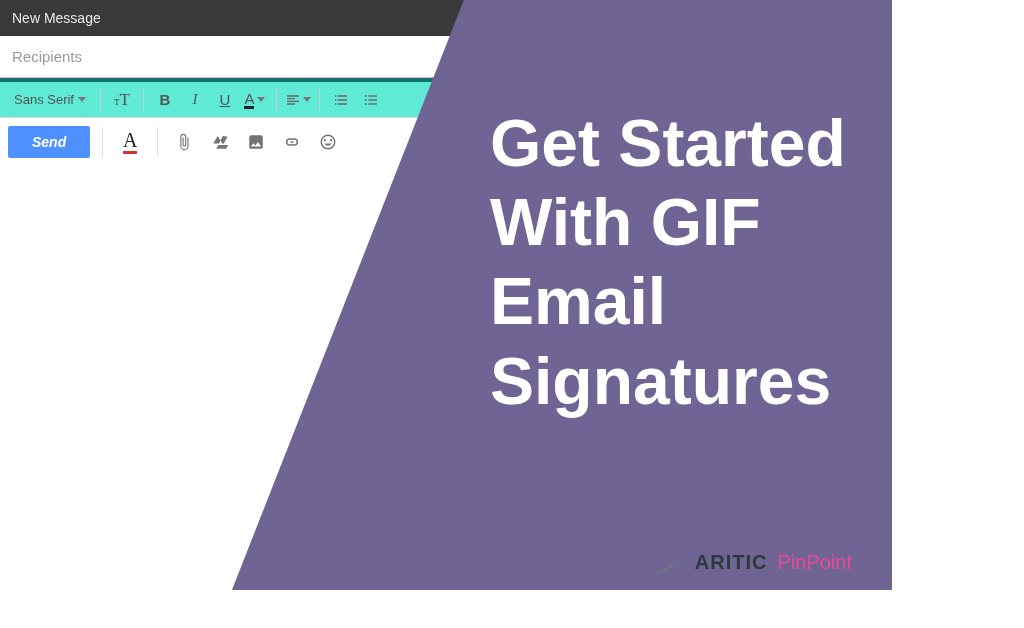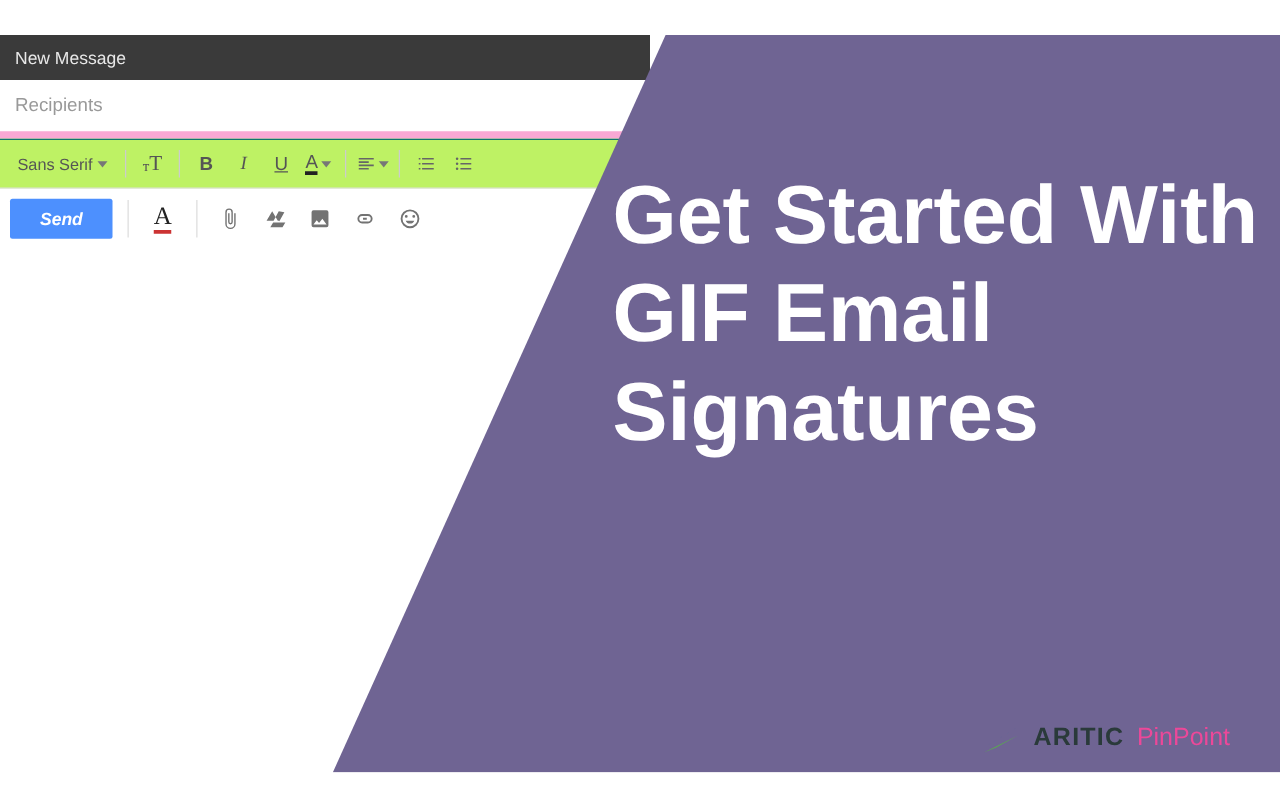--- a/index.html
+++ b/index.html
@@ -1,55 +1,55 @@
 <!DOCTYPE html>
 <html><head>
 <meta charset="utf-8">
 <style>
   * { margin: 0; padding: 0; box-sizing: border-box; }
   body { font-family: Arial, sans-serif; width: 1024px; height: 628px; position: relative; overflow: hidden; background: #fff; }
   
-  .canvas { position: relative; width: 1024px; height: 590px; margin-top: 28px; }
+  .canvas { position: relative; width: 1024px; height: 590px; }
   
   .compose-window { position: absolute; top: 0; left: 0; width: 520px; height: 590px; background: #fff; }
   
   .compose-header { background: #3a3a3a; color: #e8e8e8; padding: 10px 12px; font-size: 14px; font-weight: 400; }
   
-  .compose-field { border-bottom: 6px solid #f9a8d4; padding: 12px 12px; color: #999; font-size: 15px; background: #fff; }
+  .compose-field { border-bottom: 1px solid #f9a8d4; padding: 12px 12px; color: #999; font-size: 15px; background: #fff; }
   
   .compose-body { height: 310px; background: #fff; position: relative; }
   
   .signature-area { position: absolute; bottom: 10px; left: 80px; display: flex; align-items: flex-end; gap: 20px; }
   
   .rocket-wrap { position: relative; width: 120px; height: 150px; }
   .rocket { position: absolute; left: 30px; top: 10px; }
   .star { position: absolute; width: 8px; height: 8px; background: #d4a82a; clip-path: polygon(50% 0%, 61% 35%, 98% 35%, 68% 57%, 79% 91%, 50% 70%, 21% 91%, 32% 57%, 2% 35%, 39% 35%); }
   .star.s1 { top: 0px; left: 5px; }
   .star.s2 { top: 8px; left: 100px; width:6px; height:6px;}
   .star.s3 { top: 95px; left: 0px; width:6px;height:6px;}
   .star.s4 { top: 120px; left: 105px; }
   .star.s5 { top: 85px; left: 115px; width:5px;height:5px;}
   
   .vandal-badge { background: #1a1a1a; color: #fff; padding: 6px 10px; font-family: "Courier New", monospace; font-size: 22px; font-weight: bold; letter-spacing: 2px; }
   
-  .format-toolbar { border-top: 1px solid #0f766e; border-bottom: 1px solid #ddd; background: #bef264; display: flex; align-items: center; height: 40px; padding: 0 8px; gap: 4px; }
+  .format-toolbar { border-top: 4px solid #0f766e; border-bottom: 1px solid #ddd; background: #5eead4; display: flex; align-items: center; height: 40px; padding: 0 8px; gap: 4px; }
   .font-select { color: #555; font-size: 13px; padding: 4px 6px; display: flex; align-items: center; gap: 4px; cursor: pointer; }
   .tb-sep { width: 1px; height: 22px; background: #ccc; margin: 0 4px; }
   .tb-btn { width: 26px; height: 26px; display: flex; align-items: center; justify-content: center; color: #555; cursor: pointer; font-size: 15px; }
   .tb-btn svg { width: 16px; height: 16px; fill: #666; }
   
   .send-toolbar { display: flex; align-items: center; height: 48px; padding: 0 8px; gap: 8px; background: #fff; }
   .send-btn { background: #4d90fe; color: #fff; border: none; padding: 8px 24px; font-size: 14px; font-weight: bold; cursor: pointer; border-radius: 2px; font-style: italic; }
   .send-sep { width: 1px; height: 30px; background: #ddd; margin: 0 4px; }
   .at-btn { width: 30px; height: 30px; display: flex; align-items: center; justify-content: center; cursor: pointer; position: relative; }
   .at-letter { font-family: "Times New Roman", serif; font-size: 20px; color: #222; border-bottom: 3px solid #c33; line-height: 1; padding-bottom: 1px; }
   .icon-btn { width: 28px; height: 28px; display: flex; align-items: center; justify-content: center; cursor: pointer; }
   .icon-btn svg { width: 18px; height: 18px; fill: #737373; }
   
-  .diagonal-overlay { position: absolute; top: 0; left: 0; width: 1024px; height: 590px; pointer-events: none; }
+  .diagonal-overlay { position: absolute; top: 0; left: 0; width: 892px; height: 590px; pointer-events: none; }
   .diagonal-bg { position: absolute; top: 0; right: 0; width: 100%; height: 100%; background: #6f6493; clip-path: polygon(52% 0, 100% 0, 100% 100%, 26% 100%); }
   
   .overlay-title { position: absolute; top: 104px; left: 490px; color: #fff; font-weight: 800; font-size: 66px; line-height: 1.2; font-family: Arial, sans-serif; pointer-events: auto;}
   
   .brand { position: absolute; bottom: 16px; right: 40px; display: flex; align-items: center; gap: 10px; pointer-events: auto;}
   .brand-text { color: #2a3a3a; font-size: 20px; font-weight: 700; letter-spacing: 1px; }
   .brand-sub { color: #ec4899; font-size: 20px; font-weight: 300; }
   
   .caret-down { display:inline-block; width:0; height:0; border-left:4px solid transparent; border-right:4px solid transparent; border-top:5px solid #777; }
 </style>

